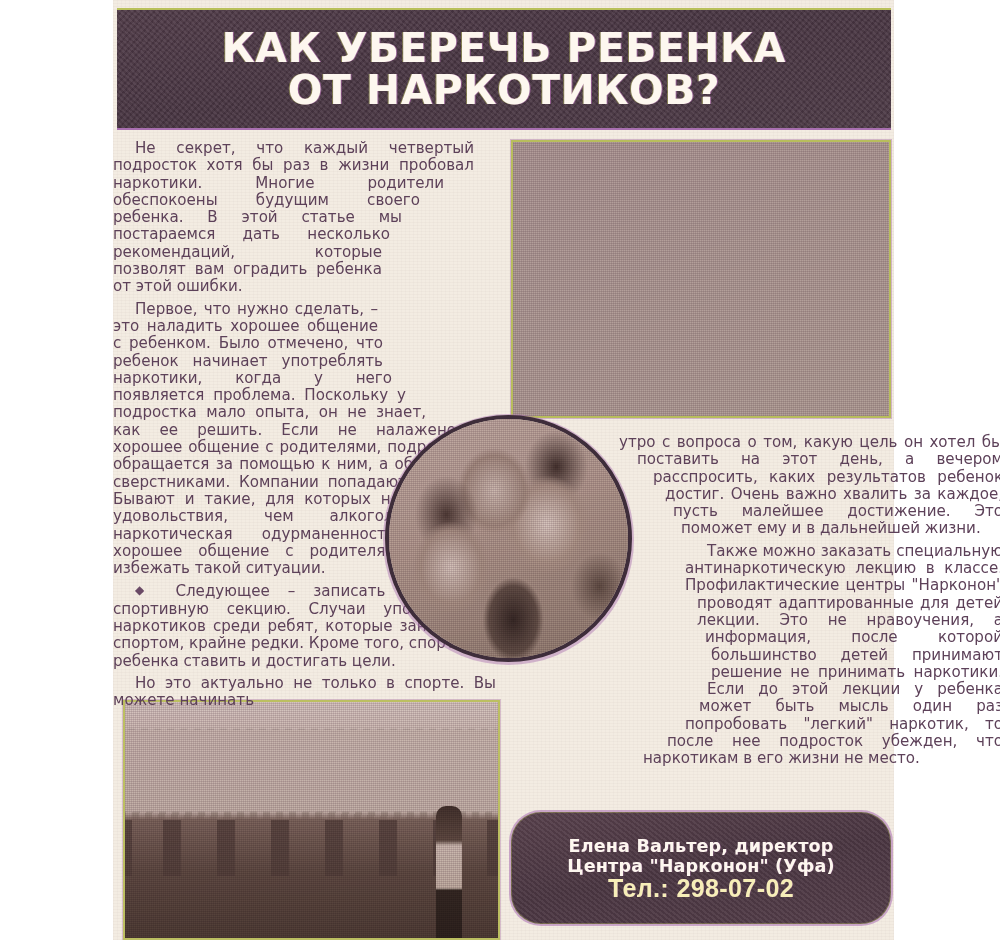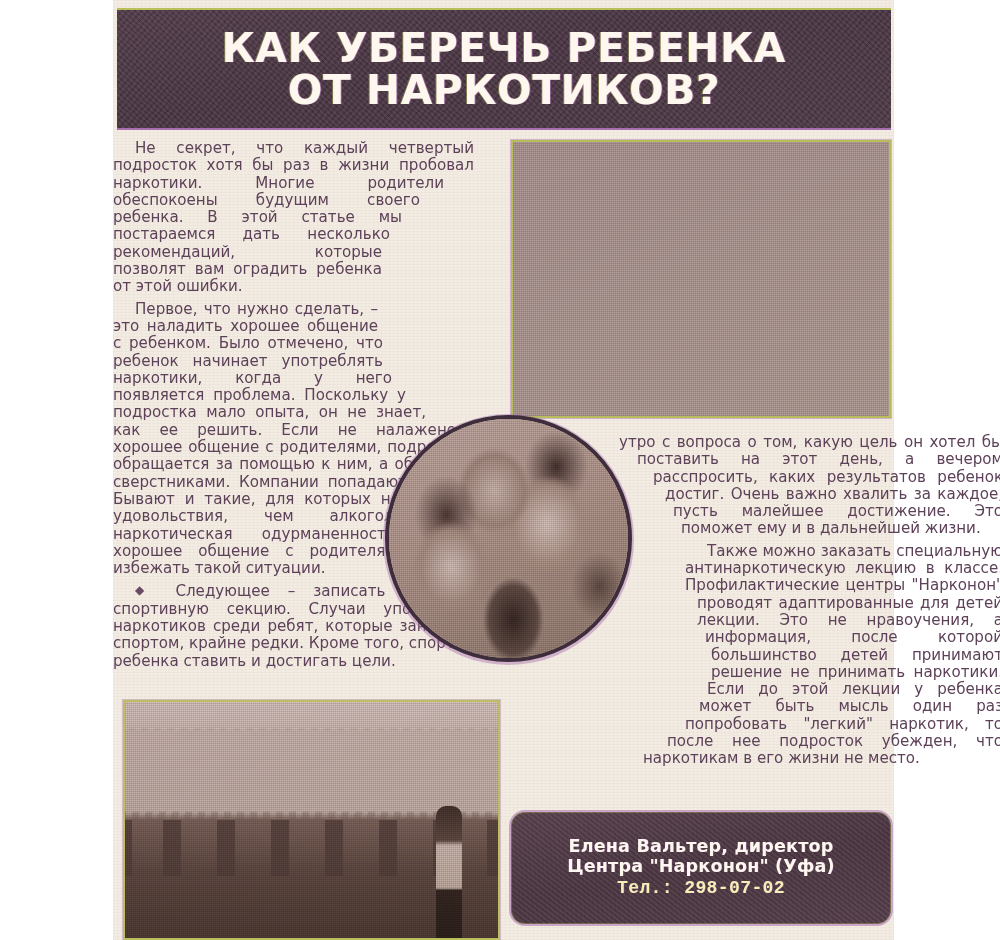--- a/index.html
+++ b/index.html
@@ -241,21 +241,21 @@
     pointer-events: none;
   }
 
   
   #signature-box {
     position: absolute;
     left: 398px;
     top: 812px;
     width: 380px;
     height: 112px;
-    border-radius: 14px;
+    border-radius: 30px;
     background:
       repeating-linear-gradient(38deg, rgba(255,255,255,.05) 0 2px, rgba(0,0,0,.05) 2px 4px),
       linear-gradient(170deg, #57404c 0%, #4a3641 50%, #533d49 100%);
     box-shadow: 0 0 0 2px rgba(170,110,178,.55), inset 0 0 0 1px rgba(186,192,92,.35);
     display: flex;
     flex-direction: column;
     align-items: center;
     justify-content: center;
     text-align: center;
     box-sizing: border-box;
@@ -275,23 +275,23 @@
     color: #f7efbf;
     font-family: "DejaVu Sans", sans-serif;
     font-weight: bold;
     font-size: 18px;
     line-height: 26px;
     letter-spacing: .2px;
     text-shadow: .5px 0 0 rgba(190,120,190,.45);
   }
   .sig-phone {
     color: #f6eeb8;
-    font-family: Liberation Mono, monospace;
+    font-family: Liberation Sans, sans-serif;
     font-weight: bold;
-    font-size: 18px;
+    font-size: 25px;
     line-height: 24px;
     letter-spacing: .4px;
     text-shadow: .5px 0 0 rgba(190,120,190,.45);
   }
 
   .bullet-dot {
     color: #6a4a66;
     font-size: 12px;
     vertical-align: 2px;
   }
@@ -341,20 +341,21 @@
       <div class="wedge" style="float:right;clear:right;height:36px;width:118px"></div>
       <div class="wedge" style="float:right;clear:right;height:36px;width:113px"></div>
       <div class="wedge" style="float:right;clear:right;height:18px;width:104px"></div>
       <div class="wedge" style="float:right;clear:right;height:18px;width:90px"></div>
       <div class="wedge" style="float:right;clear:right;height:18px;width:70px"></div>
       <div class="wedge" style="float:right;clear:right;height:18px;width:40px"></div>
 
       <p>Не секрет, что каждый четвертый подросток хотя бы раз в жизни пробовал наркотики. Многие родители обеспокоены будущим своего ребенка. В этой статье мы постараемся дать несколько рекомендаций, которые позволят вам оградить ребенка от этой ошибки.</p>
       <p>Первое, что нужно сделать, – это наладить хорошее общение с ребенком. Было отмечено, что ребенок начинает употреблять наркотики, когда у него появляется проблема. Поскольку у подростка мало опыта, он не знает, как ее решить. Если не налажено хорошее общение с родителями, подросток не обращается за помощью к ним, а общается со сверстниками. Компании попадаются разные. Бывают и такие, для которых нет большего удовольствия, чем алкогольная или наркотическая одурманенность. Поэтому хорошее общение с родителями позволит избежать такой ситуации.</p>
       <p><span class="bullet-dot">◆</span> <span>Следующее – записать ребенка в спортивную секцию. Случаи употребления наркотиков среди ребят, которые занимаются спортом, крайне редки. Кроме того, спорт учит ребенка ставить и достигать цели.</span></p>
+      <p>Но это актуально не только в спорте. Вы можете начинать</p>
     </div>
 
     <div id="col-right" class="body-text">
       <div class="wedge" style="height:18px;width:0px"></div>
       <div class="wedge" style="height:18px;width:18px"></div>
       <div class="wedge" style="height:18px;width:34px"></div>
       <div class="wedge" style="height:18px;width:46px"></div>
       <div class="wedge" style="height:18px;width:54px"></div>
       <div class="wedge" style="height:18px;width:62px"></div>
       <div class="wedge" style="height:36px;width:66px"></div>

